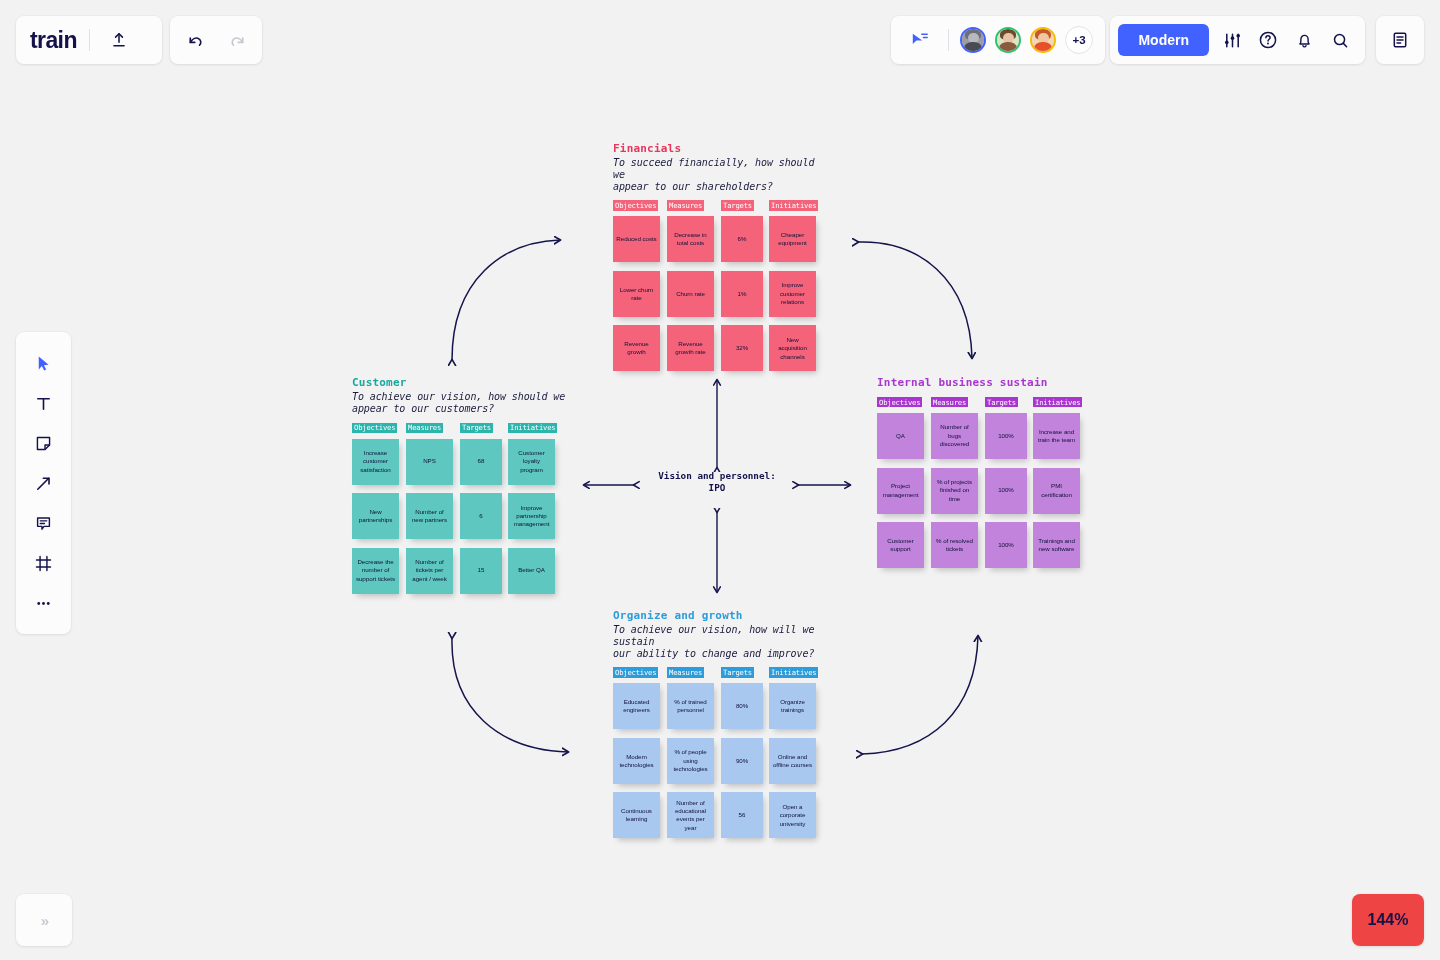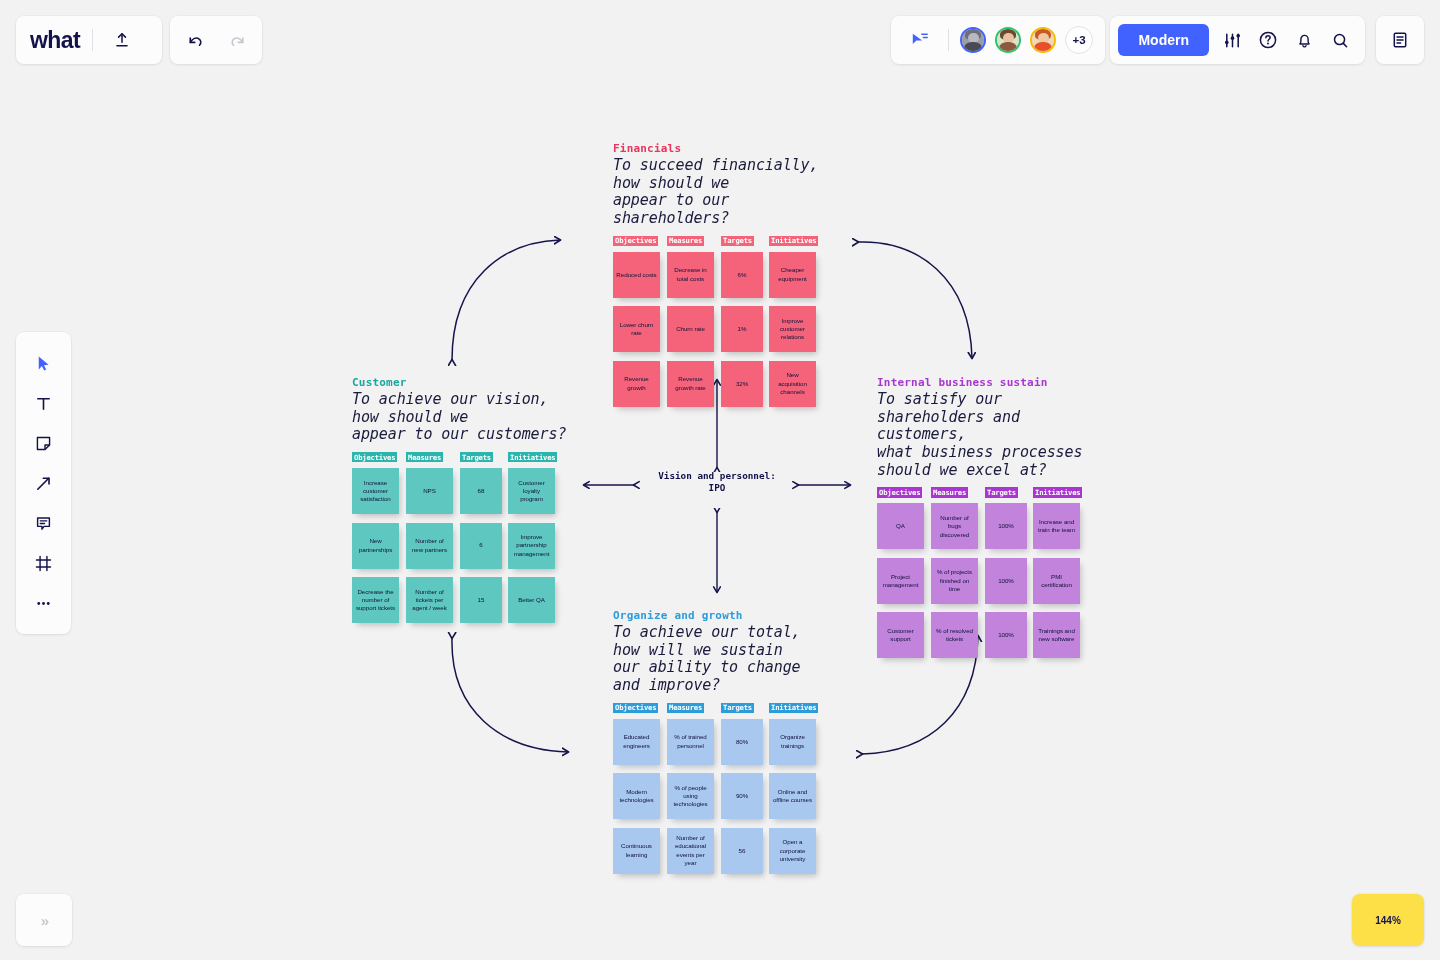--- a/index.html
+++ b/index.html
@@ -84,45 +84,45 @@
   #collapse-btn {
     position: absolute; left: 16px; top: 894px; width: 56px; height: 52px;
     background: #FCFCFD; border-radius: 8px;
     box-shadow: 0 1px 3px rgba(0,0,0,.08), 0 0 0 1px rgba(0,0,0,.02);
     display: flex; align-items: center; justify-content: center;
     color: #C9C9D1; font-size: 15px; font-weight: 700; cursor: pointer;
     letter-spacing: -2px;
   }
   #zoom-level {
     position: absolute; right: 16px; top: 894px; min-width: 72px; height: 52px;
-    background: #fde047; border-radius: 8px;
+    background: #ef4444; border-radius: 8px;
     box-shadow: 0 1px 3px rgba(0,0,0,.08), 0 0 0 1px rgba(0,0,0,.02);
     display: flex; align-items: center; justify-content: center;
-    color: #13124A; font-size: 10px; font-weight: 700; cursor: pointer;
+    color: #13124A; font-size: 16px; font-weight: 700; cursor: pointer;
   }
 
   
   #canvas { position: absolute; inset: 0; }
 
   .quadrant { position: absolute; }
   .q-title {
     font-family: "DejaVu Sans Mono", monospace;
     font-size: 11px; font-weight: 700; letter-spacing: .2px;
     margin-bottom: 2px;
   }
   .q-sub {
     font-family: "DejaVu Sans Mono", monospace;
-    font-style: italic; font-size: 15px; color: #1A1A3D;
+    font-style: italic; font-size: 10px; color: #1A1A3D;
     line-height: 1.18; letter-spacing: -.1px; white-space: pre-line;
   }
   .col-heads { position: relative; height: 12px; margin-top: 8px; }
   .col-head {
     position: absolute; top: 0;
     font-family: "DejaVu Sans Mono", monospace;
-    font-size: 7.2px; font-weight: 700; color: #fff;
+    font-size: 7.2px; font-weight: 400; color: #fff;
     padding: 1.5px 2px 1.5px 2px; letter-spacing: -.2px;
     white-space: nowrap; line-height: 1;
   }
   .grid { position: relative; }
   .note {
     position: absolute;
     display: flex; align-items: center; justify-content: center;
     text-align: center;
     font-size: 6.2px; line-height: 1.35; color: #11113A;
     padding: 3px; letter-spacing: -.05px;
@@ -282,22 +282,20 @@
           <span>15</span>
         </div>
         <div class="note" style="left: 156px; top: 109px; width: 47px; height: 46px; background: rgb(94, 200, 192);">
           <span>Better QA</span>
         </div>
       </div>
     </div>
 
   <div class="quadrant" id="q-internal-business-process" style="left:877px;top:376px;width:216px;">
       <div class="q-title" style="color: rgb(169, 54, 207);">Internal business sustain</div>
-      <div class="q-sub">To satisfy our shareholders and customers,
-what business processes should we excel at?</div>
       <div class="col-heads">
         <div class="col-head" style="left: 0px; background: rgb(169, 54, 207);">Objectives</div>
         <div class="col-head" style="left: 54px; background: rgb(169, 54, 207);">Measures</div>
         <div class="col-head" style="left: 108px; background: rgb(169, 54, 207);">Targets</div>
         <div class="col-head" style="left: 156px; background: rgb(169, 54, 207);">Initiatives</div>
       </div>
       <div class="grid" style="height: 159px; margin-top: 4px;">
         <div class="note" style="left: 0px; top: 0px; width: 47px; height: 46px; background: rgb(193, 131, 220);">
           <span>QA</span>
         </div>
@@ -332,21 +330,21 @@
           <span>100%</span>
         </div>
         <div class="note" style="left: 156px; top: 109px; width: 47px; height: 46px; background: rgb(193, 131, 220);">
           <span>Trainings and new software</span>
         </div>
       </div>
     </div>
 
   <div class="quadrant" id="q-learning-and-growth" style="left:613px;top:609px;width:216px;">
       <div class="q-title" style="color: rgb(45, 156, 219);">Organize and growth</div>
-      <div class="q-sub">To achieve our total, how will we sustain
+      <div class="q-sub">To achieve our vision, how will we sustain
 our ability to change and improve?</div>
       <div class="col-heads">
         <div class="col-head" style="left: 0px; background: rgb(45, 156, 219);">Objectives</div>
         <div class="col-head" style="left: 54px; background: rgb(45, 156, 219);">Measures</div>
         <div class="col-head" style="left: 108px; background: rgb(45, 156, 219);">Targets</div>
         <div class="col-head" style="left: 156px; background: rgb(45, 156, 219);">Initiatives</div>
       </div>
       <div class="grid" style="height: 159px; margin-top: 4px;">
         <div class="note" style="left: 0px; top: 0px; width: 47px; height: 46px; background: rgb(168, 200, 240);">
           <span>Educated engineers</span>
@@ -382,21 +380,21 @@
           <span>56</span>
         </div>
         <div class="note" style="left: 156px; top: 109px; width: 47px; height: 46px; background: rgb(168, 200, 240);">
           <span>Open a corporate university</span>
         </div>
       </div>
     </div>
 </div>
 
 <div class="bar" id="bar-logo">
-  <div class="logo-text">what</div>
+  <div class="logo-text">train</div>
   <div class="vdiv"></div>
   <div class="ico-btn">
     <svg width="18" height="18" viewBox="0 0 20 20" fill="none" stroke="#13124A" stroke-width="1.7" stroke-linecap="round" stroke-linejoin="round">
       <path d="M10 3.2 L10 12.6"></path>
         <path d="M6.2 6.8 L10 3 L13.8 6.8"></path>
       <path d="M4.4 16.3 L15.6 16.3"></path>
     </svg>
   </div>
 </div>
 

